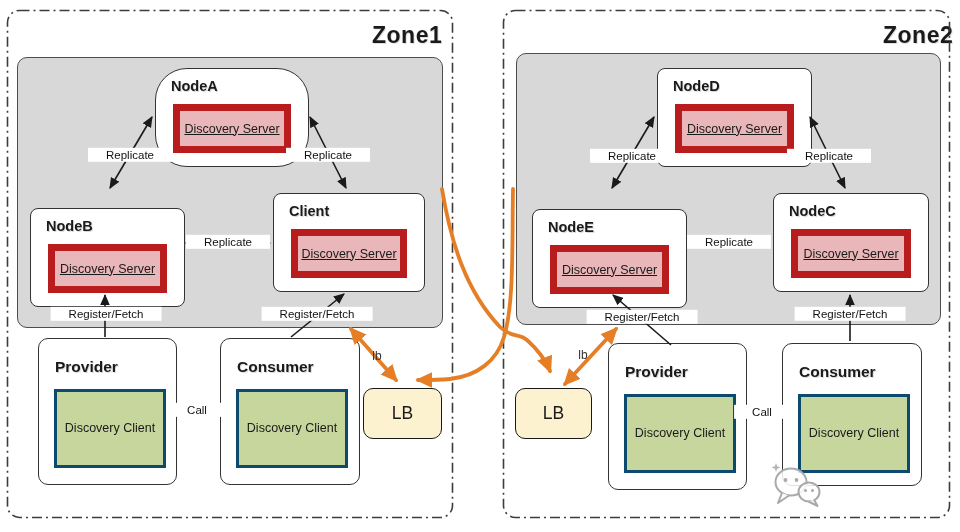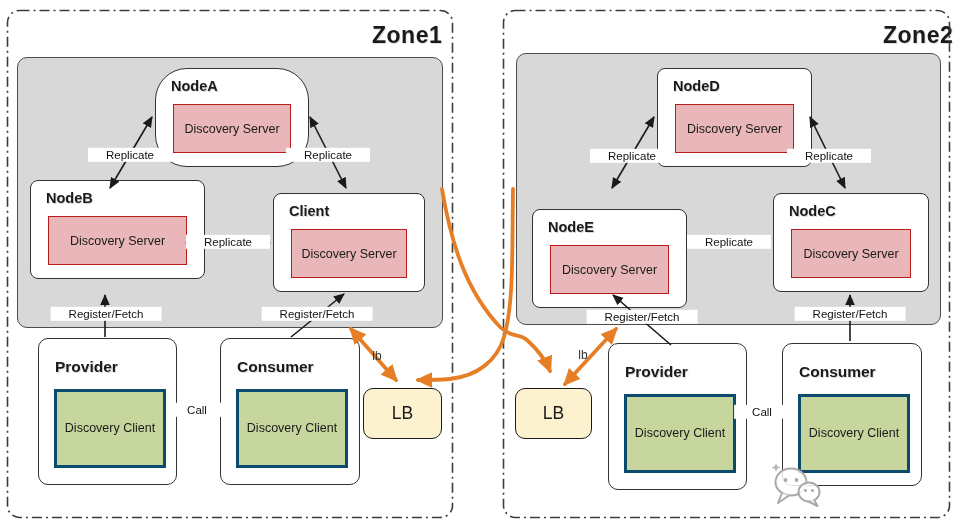--- a/index.html
+++ b/index.html
@@ -20,23 +20,23 @@
   
   .node{
     position:absolute;background:#fff;border:1.3px solid #333;border-radius:8px;z-index:2;
   }
   .node-title{
     position:absolute;left:15px;top:9px;font-size:14.5px;font-weight:bold;
     text-shadow:1px 1px 0 rgba(0,0,0,.15);white-space:nowrap;
   }
   .pink{
     position:absolute;left:17px;top:35px;right:17px;bottom:13px;
-    background:var(--server-fill,#e9b7b9);border:1px solid #b91c1c;
+    background:var(--server-fill,#e9b7b9);border:7px solid #b91c1c;
     display:flex;align-items:center;justify-content:center;
-    font-size:12.5px;white-space:nowrap;
+    font-size:12.5px;white-space:nowrap;text-decoration:underline;
   }
   
   .app{
     position:absolute;background:#fff;border:1.3px solid #333;border-radius:10px;z-index:2;
   }
   .app-title{
     position:absolute;left:16px;top:19px;font-size:15.5px;font-weight:bold;
     text-shadow:1px 1px 0 rgba(0,0,0,.15);white-space:nowrap;
   }
   .green{
@@ -81,21 +81,21 @@
 <div id="canvas">
 
   <div class="zone-title" style="left:372px;top:22px;">Zone1</div>
 
   <div class="cluster" style="left:17px;top:57px;width:424px;height:269px;"></div>
 
   <div class="node" style="left:155px;top:68px;width:152px;height:97px;border-radius:32px;">
     <div class="node-title">NodeA</div>
     <div class="pink">Discovery Server</div>
   </div>
-  <div class="node" style="left:30px;top:180px;width:153px;height:97px;padding-left:20px;">
+  <div class="node" style="left:30px;top:208px;width:153px;height:97px;">
     <div class="node-title">NodeB</div>
     <div class="pink">Discovery Server</div>
   </div>
   <div class="node" style="left:273px;top:193px;width:150px;height:97px;">
     <div class="node-title">Client</div>
     <div class="pink">Discovery Server</div>
   </div>
 
   <div class="app" style="left:38px;top:338px;width:137px;height:145px;">
     <div class="app-title">Provider</div>

